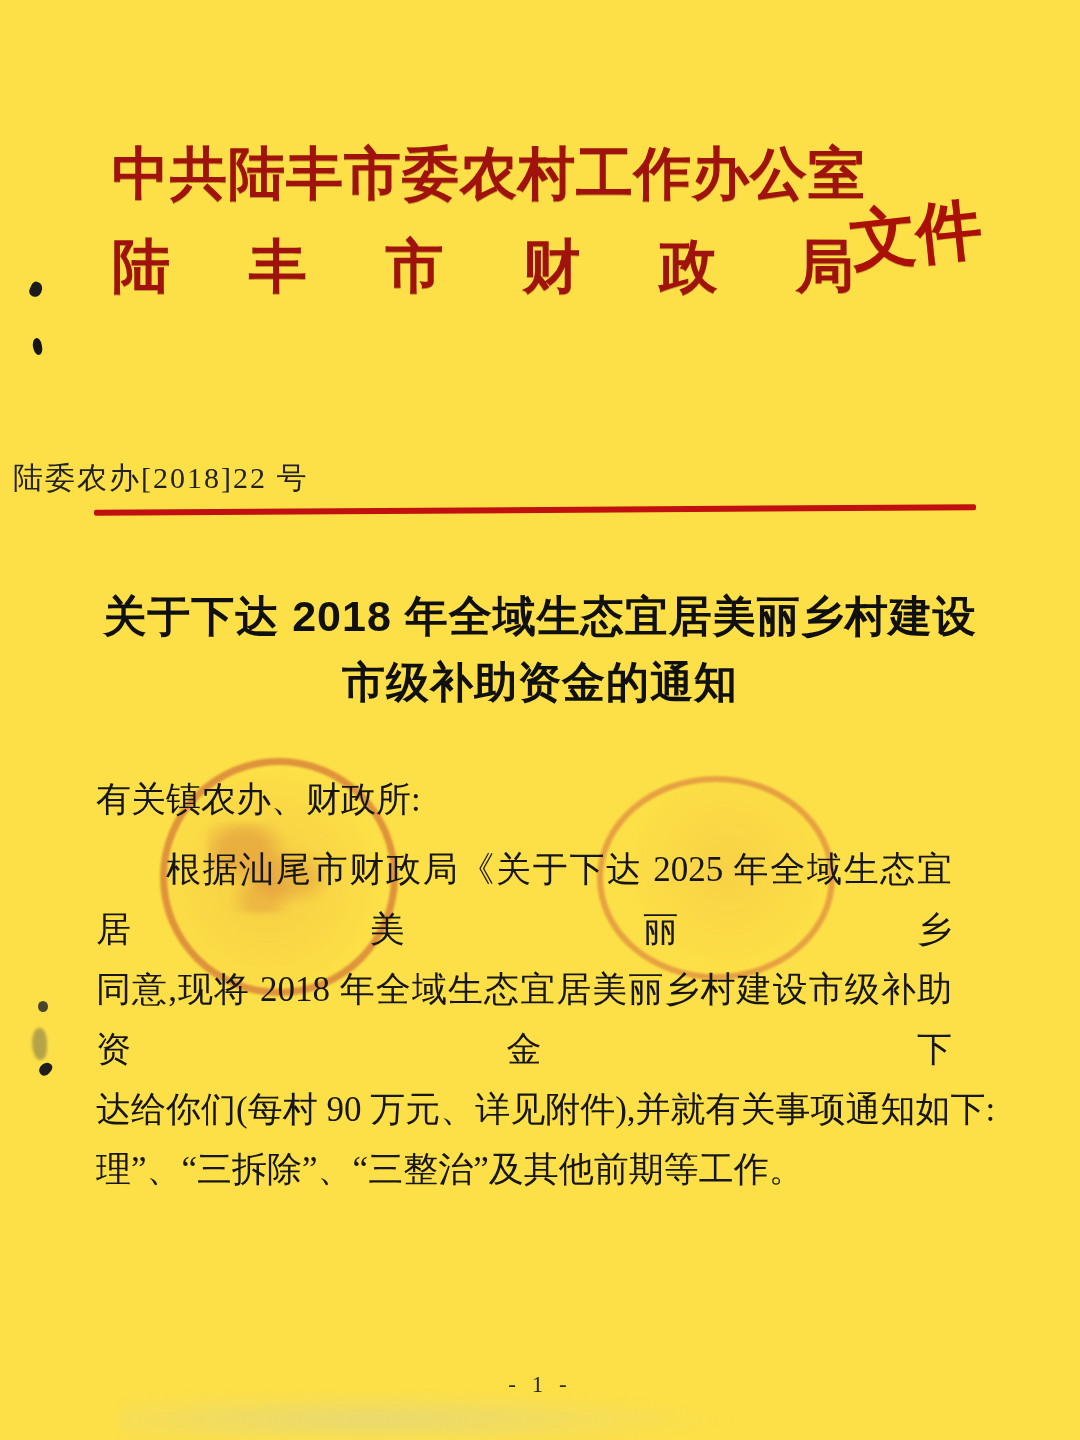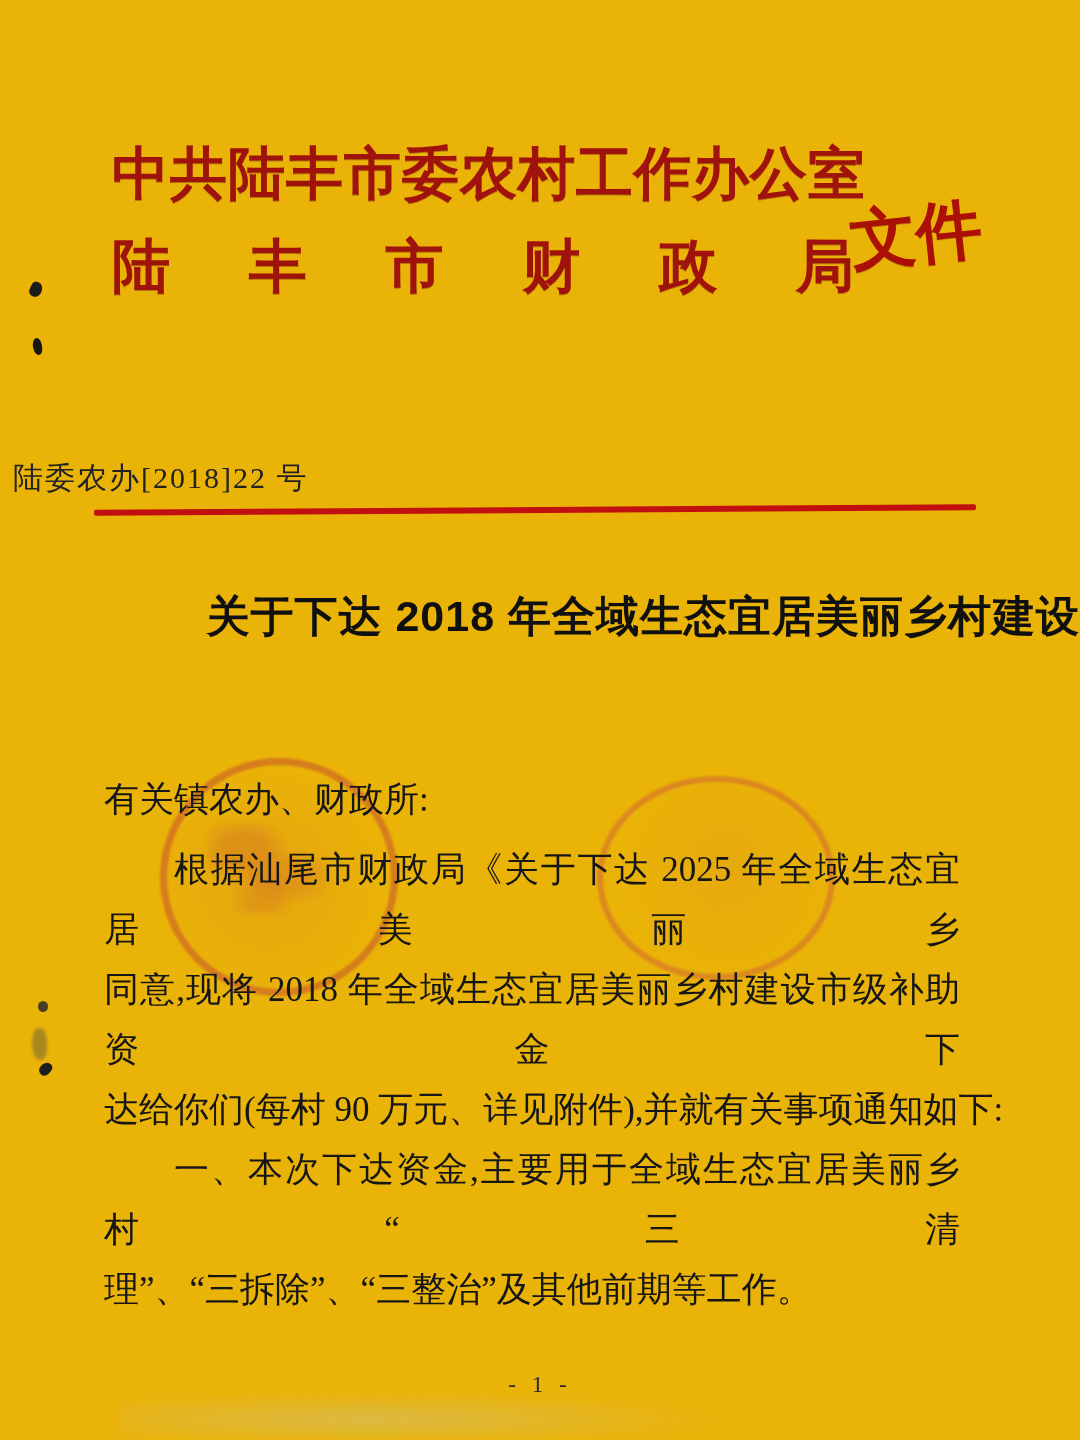--- a/index.html
+++ b/index.html
@@ -1,20 +1,20 @@
 <!DOCTYPE html>
 <html><head>
 <meta charset="utf-8">
 <style>
   html,body{margin:0;padding:0;background:#e8e6e2;}
   .page{
     position:relative;
     width:1080px;height:1440px;
     margin:0 auto;
-    background:#eab308;
+    background:#fde047;
     overflow:hidden;
     font-family:"Liberation Serif","DejaVu Serif",serif;
     color:#1b1b1b;
   }
   
   .org1{
     position:absolute;left:112px;top:136px;width:760px;
     font-size:57px;font-weight:700;letter-spacing:1px;
     color:#a0130c;white-space:nowrap;
     text-shadow:0 1px 0 rgba(90,10,8,.35);
@@ -42,21 +42,21 @@
     border-radius:2px;
   }
   
   .title{
     position:absolute;left:0;top:583px;width:1080px;margin:0;
     text-align:center;
     font-family:"Liberation Sans","DejaVu Sans",sans-serif;
     font-size:43px;line-height:66px;font-weight:700;color:#101010;
     letter-spacing:1px;
   }
-  .title span{display:block;text-align:right;}
+  .title span{display:block;}
   
   .stamp{
     position:absolute;border-radius:50%;
     filter:blur(1px);
     pointer-events:none;
   }
   .stamp-left{
     left:160px;top:758px;width:224px;height:224px;
     border:7px solid rgba(193,72,48,.50);
     background:radial-gradient(circle at 45% 52%,rgba(200,85,58,.12) 0%,rgba(200,85,58,.05) 45%,transparent 68%);
@@ -69,21 +69,21 @@
       radial-gradient(ellipse at 45% 85%,rgba(196,80,55,.20) 0 12%,transparent 35%);
     filter:blur(2px);
   }
   .stamp-right{
     left:597px;top:776px;width:226px;height:192px;
     border:6px solid rgba(205,85,60,.45);
     background:radial-gradient(circle at 55% 45%,rgba(205,90,62,.10) 0%,transparent 65%);
   }
   
   .body-block{
-    position:absolute;left:104px;top:770px;width:856px;
+    position:absolute;left:96px;top:770px;width:856px;
     font-size:35px;line-height:60px;color:#161616;
   }
   .line{white-space:nowrap;}
   .line.indent{text-indent:70px;}
   .line.fill{white-space:normal;text-align:justify;text-align-last:justify;}
   .line.gap{margin-top:10px;}
   
   .footer{
     position:absolute;left:0;top:1372px;width:1080px;
     text-align:center;font-size:23px;letter-spacing:5px;color:#2a2a2a;
@@ -108,31 +108,31 @@
 
   <div class="org1">中共陆丰市委农村工作办公室</div>
   <div class="doc-type">文件</div>
   <div class="org2">陆丰市财政局</div>
 
   <div class="doc-number">陆委农办[2018]22 号</div>
   <div class="red-rule"></div>
 
   <h1 class="title">
     <span>关于下达 2018 年全域生态宜居美丽乡村建设</span>
+    <span>市级补助资金的通知</span>
   </h1>
 
   <div class="stamp stamp-left"></div>
   <div class="stamp stamp-right"></div>
 
   <div class="body-block">
     <div class="line">有关镇农办、财政所:</div>
     <div class="line indent fill gap">根据汕尾市财政局《关于下达 2025 年全域生态宜居美丽乡</div>
     <div class="line fill">同意,现将 2018 年全域生态宜居美丽乡村建设市级补助资金下</div>
     <div class="line">达给你们(每村 90 万元、详见附件),并就有关事项通知如下:</div>
-    <div class="line indent fill">一、本次下达资金,主要用于全域生态宜居美丽乡村“三清</div>
     <div class="line">理”、“三拆除”、“三整治”及其他前期等工作。</div>
 
   </div>
 
   <div class="footer">- 1 -</div>
 
   <div class="smudge sm1"></div>
   <div class="smudge sm2"></div>
   <div class="smudge sm3"></div>
   <div class="smudge sm4"></div>

